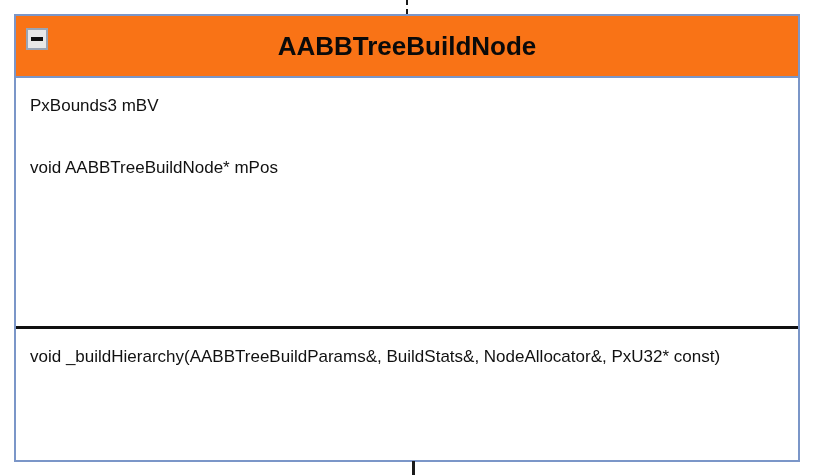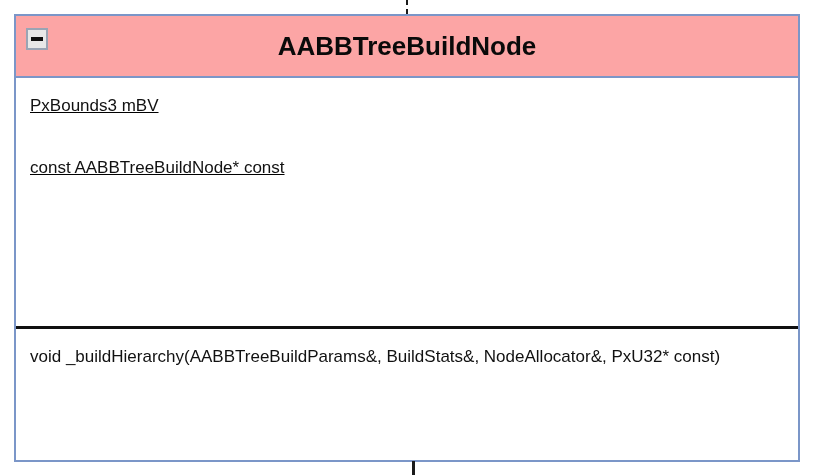--- a/index.html
+++ b/index.html
@@ -50,21 +50,21 @@
     border: 2px solid #7b96c8;
     background: #ffffff;
     display: flex;
     flex-direction: column;
   }
 
   .class-header {
     position: relative;
     height: 60px;
     flex: 0 0 60px;
-    background: #fca5a5;
+    background: #f97316;
     border-bottom: 2px solid #7b96c8;
     display: flex;
     align-items: center;
     justify-content: center;
   }
 
   .collapse-button {
     position: absolute;
     left: 10px;
     top: 12px;
@@ -91,21 +91,20 @@
     color: #0a0a0a;
     letter-spacing: 0px;
     line-height: 1;
     text-align: center;
   }
 
   .attributes-section {
     flex: 0 0 248px;
     padding: 18px 12px 0 14px;
     box-sizing: border-box;
-    text-decoration: underline;
   }
 
   .members-separator {
     flex: 0 0 3px;
     background: #101010;
   }
 
   .methods-section {
     flex: 1 1 auto;
     padding: 18px 0 0 14px;
@@ -132,21 +131,21 @@
 
   <div class="class-header">
     <div class="collapse-button">
       <span class="minus-glyph"></span>
     </div>
     <div class="class-title">AABBTreeBuildNode</div>
   </div>
 
   <div class="attributes-section">
     <div class="member-row">PxBounds3 mBV</div>
-    <div class="member-row">const AABBTreeBuildNode* const</div>
+    <div class="member-row">void AABBTreeBuildNode* mPos</div>
   </div>
 
   <div class="members-separator"></div>
 
   <div class="methods-section">
     <div class="member-row">void _buildHierarchy(AABBTreeBuildParams&amp;, BuildStats&amp;, NodeAllocator&amp;, PxU32* const)</div>
   </div>
 
 </div>
 

